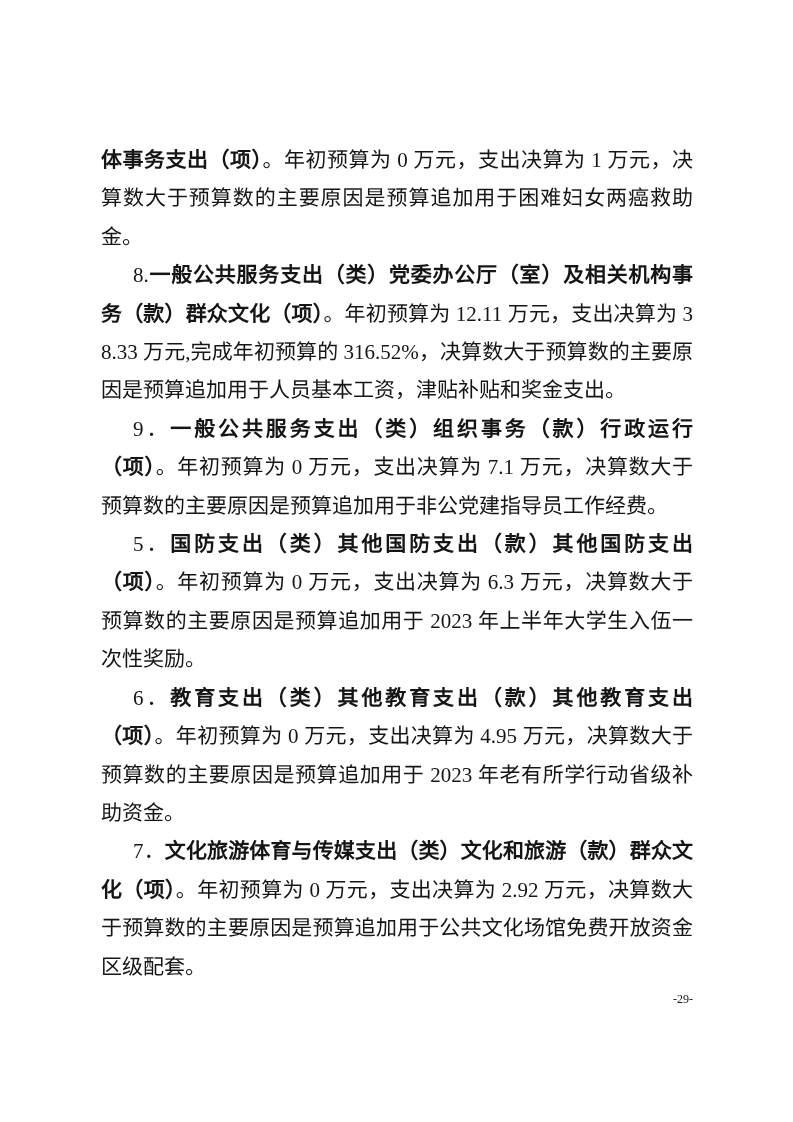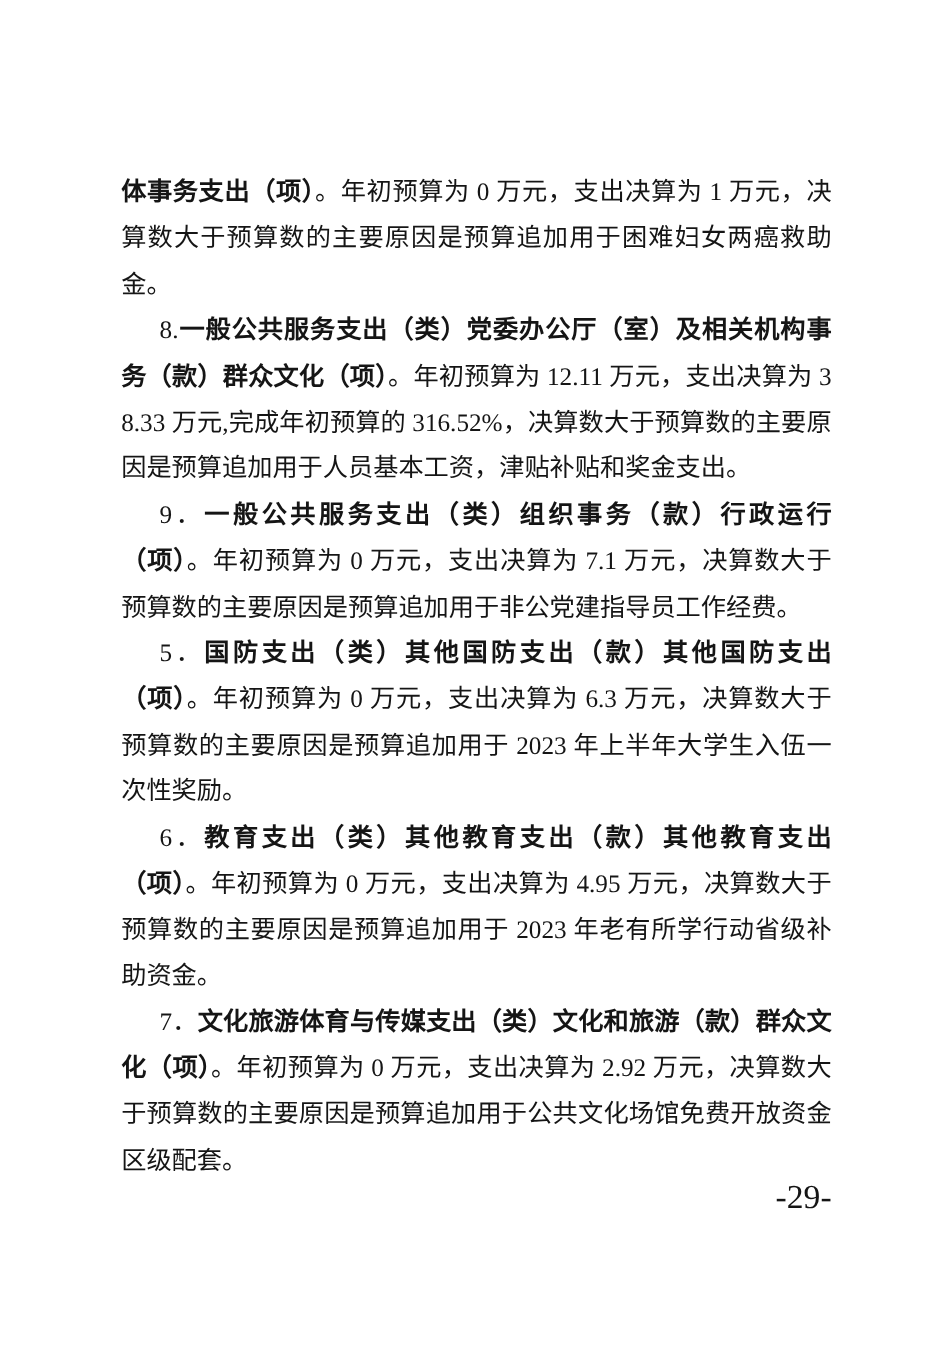--- a/index.html
+++ b/index.html
@@ -42,21 +42,21 @@
   .heading {
     font-weight: bold;
   }
   .body-text {
     font-weight: normal;
   }
   .page-num {
     position: absolute;
     top: 987px;
     right: 100px;
-    font-size: 28px;
+    font-size: 12px;
     line-height: 24px;
     color: #151515;
   }
 </style>
 </head>
 <body>
 
 <div class="page">
   <div class="content">
 

